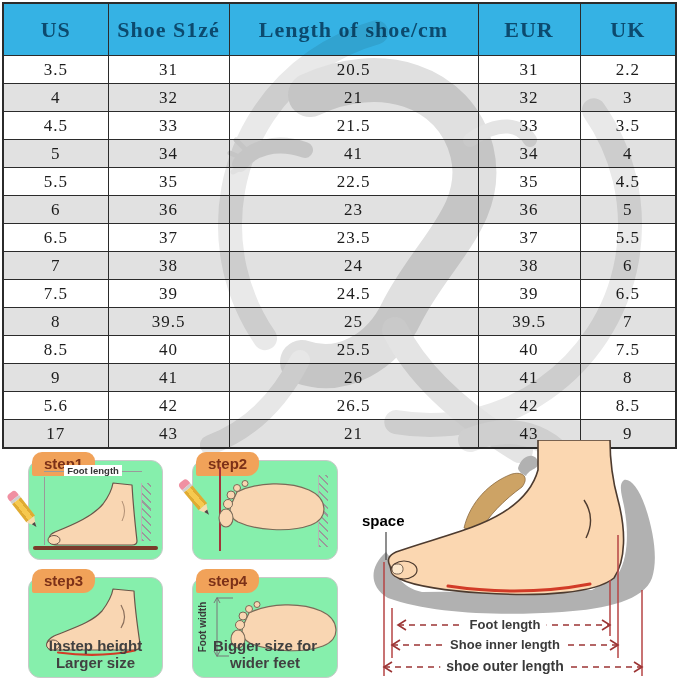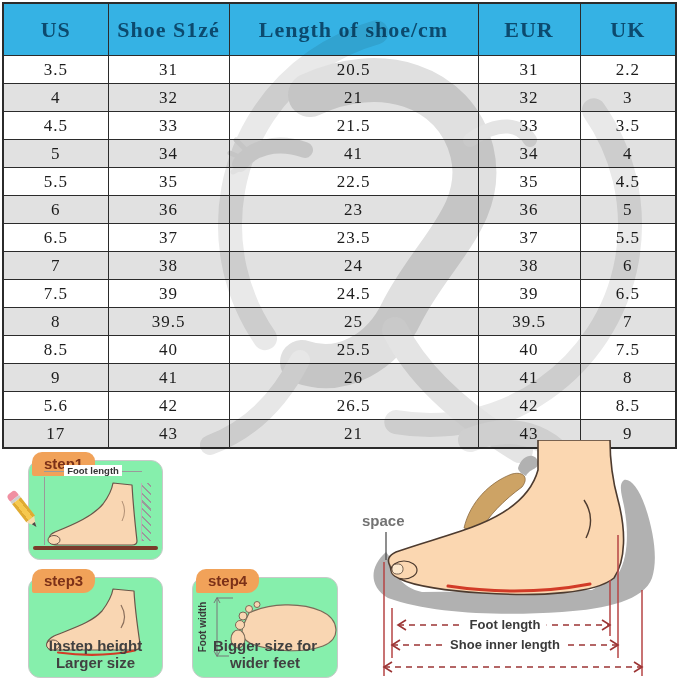--- a/index.html
+++ b/index.html
@@ -72,21 +72,21 @@
   .pencil .band{height:3px;background:#cfcfcf;}
   .pencil .pbody{height:23px;background:linear-gradient(90deg,#e0ab32 0 3px,#f6c94f 3px 8px,#e0ab32 8px);}
   .pencil .wood{width:0;height:0;border-left:5.5px solid transparent;border-right:5.5px solid transparent;border-top:9px solid #f6dcae;}
   .pencil .lead{width:0;height:0;border-left:2.5px solid transparent;border-right:2.5px solid transparent;border-top:5px solid #4a4a4a;margin:-4px 0 0 3px;}
   #card1 .pencil{left:-10px;top:27px;}
   #card2 .pencil{left:-2px;top:15px;transform:rotate(-40deg);}
 
   
   .fit-diagram{position:absolute;left:352px;top:440px;width:327px;height:242px;}
   .space-label{
-    position:absolute;left:362px;top:512px;font-size:15px;font-weight:bold;color:#737373;
+    position:absolute;left:362px;top:512px;font-size:15px;font-weight:bold;color:#000000;
   }
   .mlabel{
     position:absolute;left:505px;transform:translateX(-50%);
     background:#fff;padding:0 6px;white-space:nowrap;
     font-size:13px;font-weight:bold;color:#3a3a3a;
   }
   #mlabel-0{top:617px;}
   #mlabel-1{top:637px;text-align:right;}
   #mlabel-2{top:658px;font-size:14px;}
 </style>
@@ -241,20 +241,40 @@
     <div class="baseline"></div>
     <div class="pencil">
       <div class="eraser"></div>
         <div class="band"></div>
         <div class="pbody"></div>
         <div class="wood"></div>
         <div class="lead"></div>
     </div>
   </div>
 
+  <div class="card" id="card2">
+    <div class="step-tab">step2</div>
+    <div class="redline"></div>
+    <div class="wall"></div>
+    <svg viewBox="0 0 144 98">
+      <path d="M44 31 C64 21 96 20 116 29 C134 37 137 57 118 64 C96 72 62 69 45 61 C37 57 36 50 38 44 Z" fill="#f9d6b2" stroke="#7a6a58" stroke-width="1.2"></path>
+      <ellipse cx="33" cy="57" rx="7" ry="9" fill="#f9d6b2" stroke="#7a6a58" stroke-width="1.1"></ellipse>
+      <circle cx="35" cy="43" r="4.5" fill="#f9d6b2" stroke="#7a6a58" stroke-width="1"></circle>
+      <circle cx="38" cy="34" r="4" fill="#f9d6b2" stroke="#7a6a58" stroke-width="1"></circle>
+      <circle cx="44" cy="27" r="3.5" fill="#f9d6b2" stroke="#7a6a58" stroke-width="1"></circle>
+      <circle cx="52" cy="22.5" r="3" fill="#f9d6b2" stroke="#7a6a58" stroke-width="1"></circle>
+    </svg>
+    <div class="pencil">
+      <div class="eraser"></div>
+        <div class="band"></div>
+        <div class="pbody"></div>
+        <div class="wood"></div>
+        <div class="lead"></div>
+    </div>
+  </div>
 
   <div class="card" id="card3">
     <div class="step-tab">step3</div>
     <svg viewBox="0 0 133 99">
       <path d="M20 71 Q14 64 25 58 C44 50 62 45 73 33 C79 25 83 17 84 11 L105 13 C106 32 109 52 111 66 Q112 72 105 72 L28 72 Q22 72 20 71 Z" fill="#f9d6b2" stroke="#6b564a" stroke-width="1.2" stroke-linejoin="round"></path>
       <ellipse cx="24" cy="67" rx="6.5" ry="5" fill="#f9d6b2" stroke="#6b564a" stroke-width="1"></ellipse>
       <path d="M92 27 Q99 39 92 50" fill="none" stroke="#8a6f5c" stroke-width="1.2"></path>
       <path d="M29 74.5 Q70 80 106 72.5" fill="none" stroke="#d23b27" stroke-width="2.2" stroke-linecap="round"></path>
     </svg>
     <div class="caption">Instep height Larger size</div>
@@ -315,13 +335,14 @@
       <path d="M48 200 L40 205 L48 210"></path>
         <path d="M258 200 L266 205 L258 210"></path>
       <path d="M32 227 H290" stroke-dasharray="6 5"></path>
       <path d="M40 222 L32 227 L40 232"></path>
         <path d="M282 222 L290 227 L282 232"></path>
     </g>
   </svg>
   <div class="space-label">space</div>
   <div class="mlabel" id="mlabel-0">Foot length</div>
   <div class="mlabel" id="mlabel-1">Shoe inner length</div>
+  <div class="mlabel" id="mlabel-2">shoe outer length</div>
 </div>
 
 </body></html>

